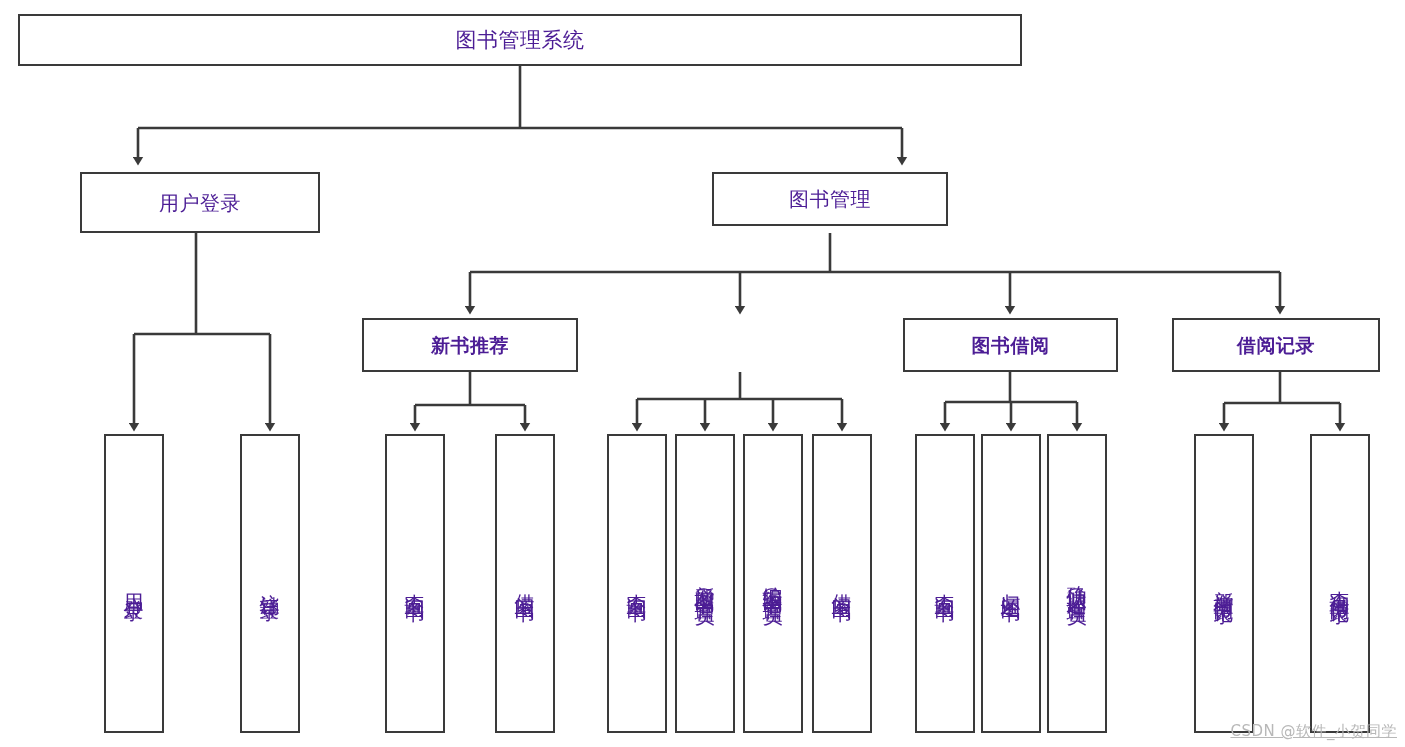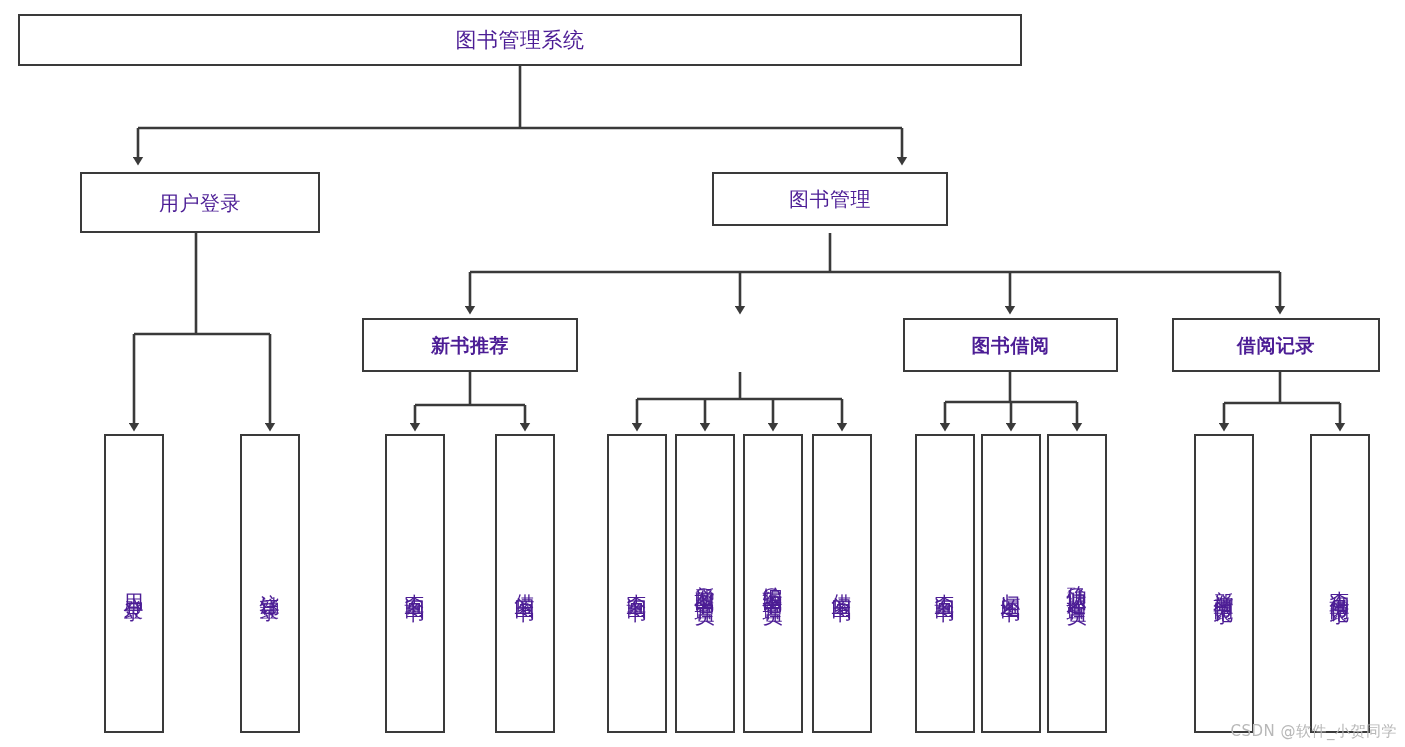--- a/index.html
+++ b/index.html
@@ -70,20 +70,21 @@
   #watermark {
     position: absolute;
     right: 8px;
     bottom: 6px;
     font-size: 15px;
     color: #b8b8b8;
     letter-spacing: 0.5px;
     white-space: nowrap;
     z-index: 5;
     font-family: "DejaVu Sans", "Liberation Sans", sans-serif;
+    text-decoration: underline;
   }
 </style>
 </head>
 <body>
 
 <div id="diagram-root">
 
   <svg id="edges-layer" viewBox="0 0 1405 747" width="1405" height="747" xmlns="http://www.w3.org/2000/svg">
     <defs>
       <marker id="arrow" markerWidth="9" markerHeight="11" refX="1.5" refY="5.5" orient="auto" markerUnits="userSpaceOnUse">

